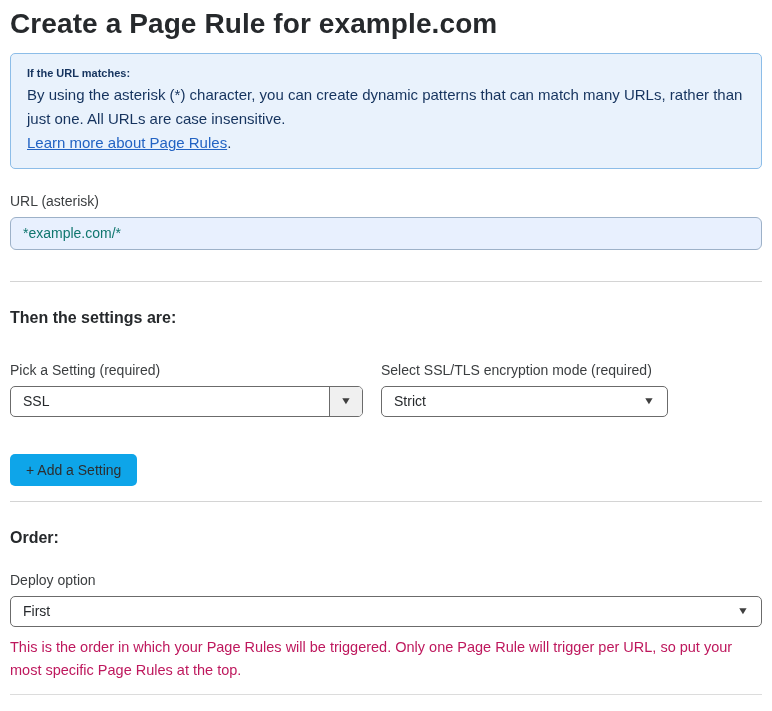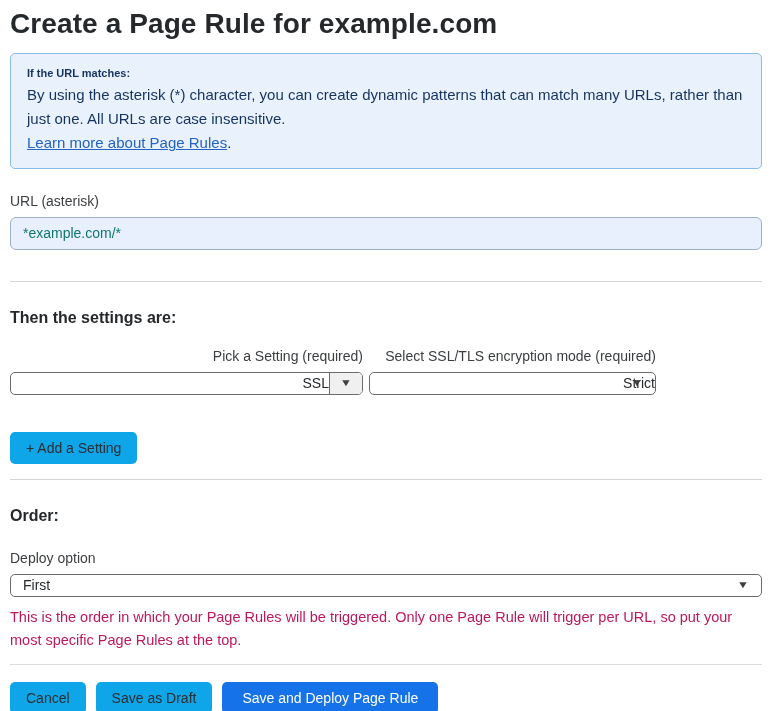--- a/index.html
+++ b/index.html
@@ -72,29 +72,28 @@
   .divider-3 { margin-top: 12px; border-top-color: #dcdcdc; }
   .section-heading {
     font-size: 16px;
     font-weight: bold;
     color: #26292c;
     margin-top: 27px;
   }
   
   .settings-row {
     display: flex;
-    gap: 6px;
-    margin-top: 21px;
-    text-align: right;
+    gap: 18px;
+    margin-top: 35px;
   }
   .field-col-1 { width: 353px; }
   .field-col-2 { width: 287px; }
   
   .select {
-    height: 23px;
+    height: 31px;
     border: 1px solid #6b6b6b;
     border-radius: 5px;
     background: #ffffff;
     display: flex;
     align-items: center;
     font-size: 14px;
     color: #26292c;
     cursor: pointer;
     position: relative;
   }

